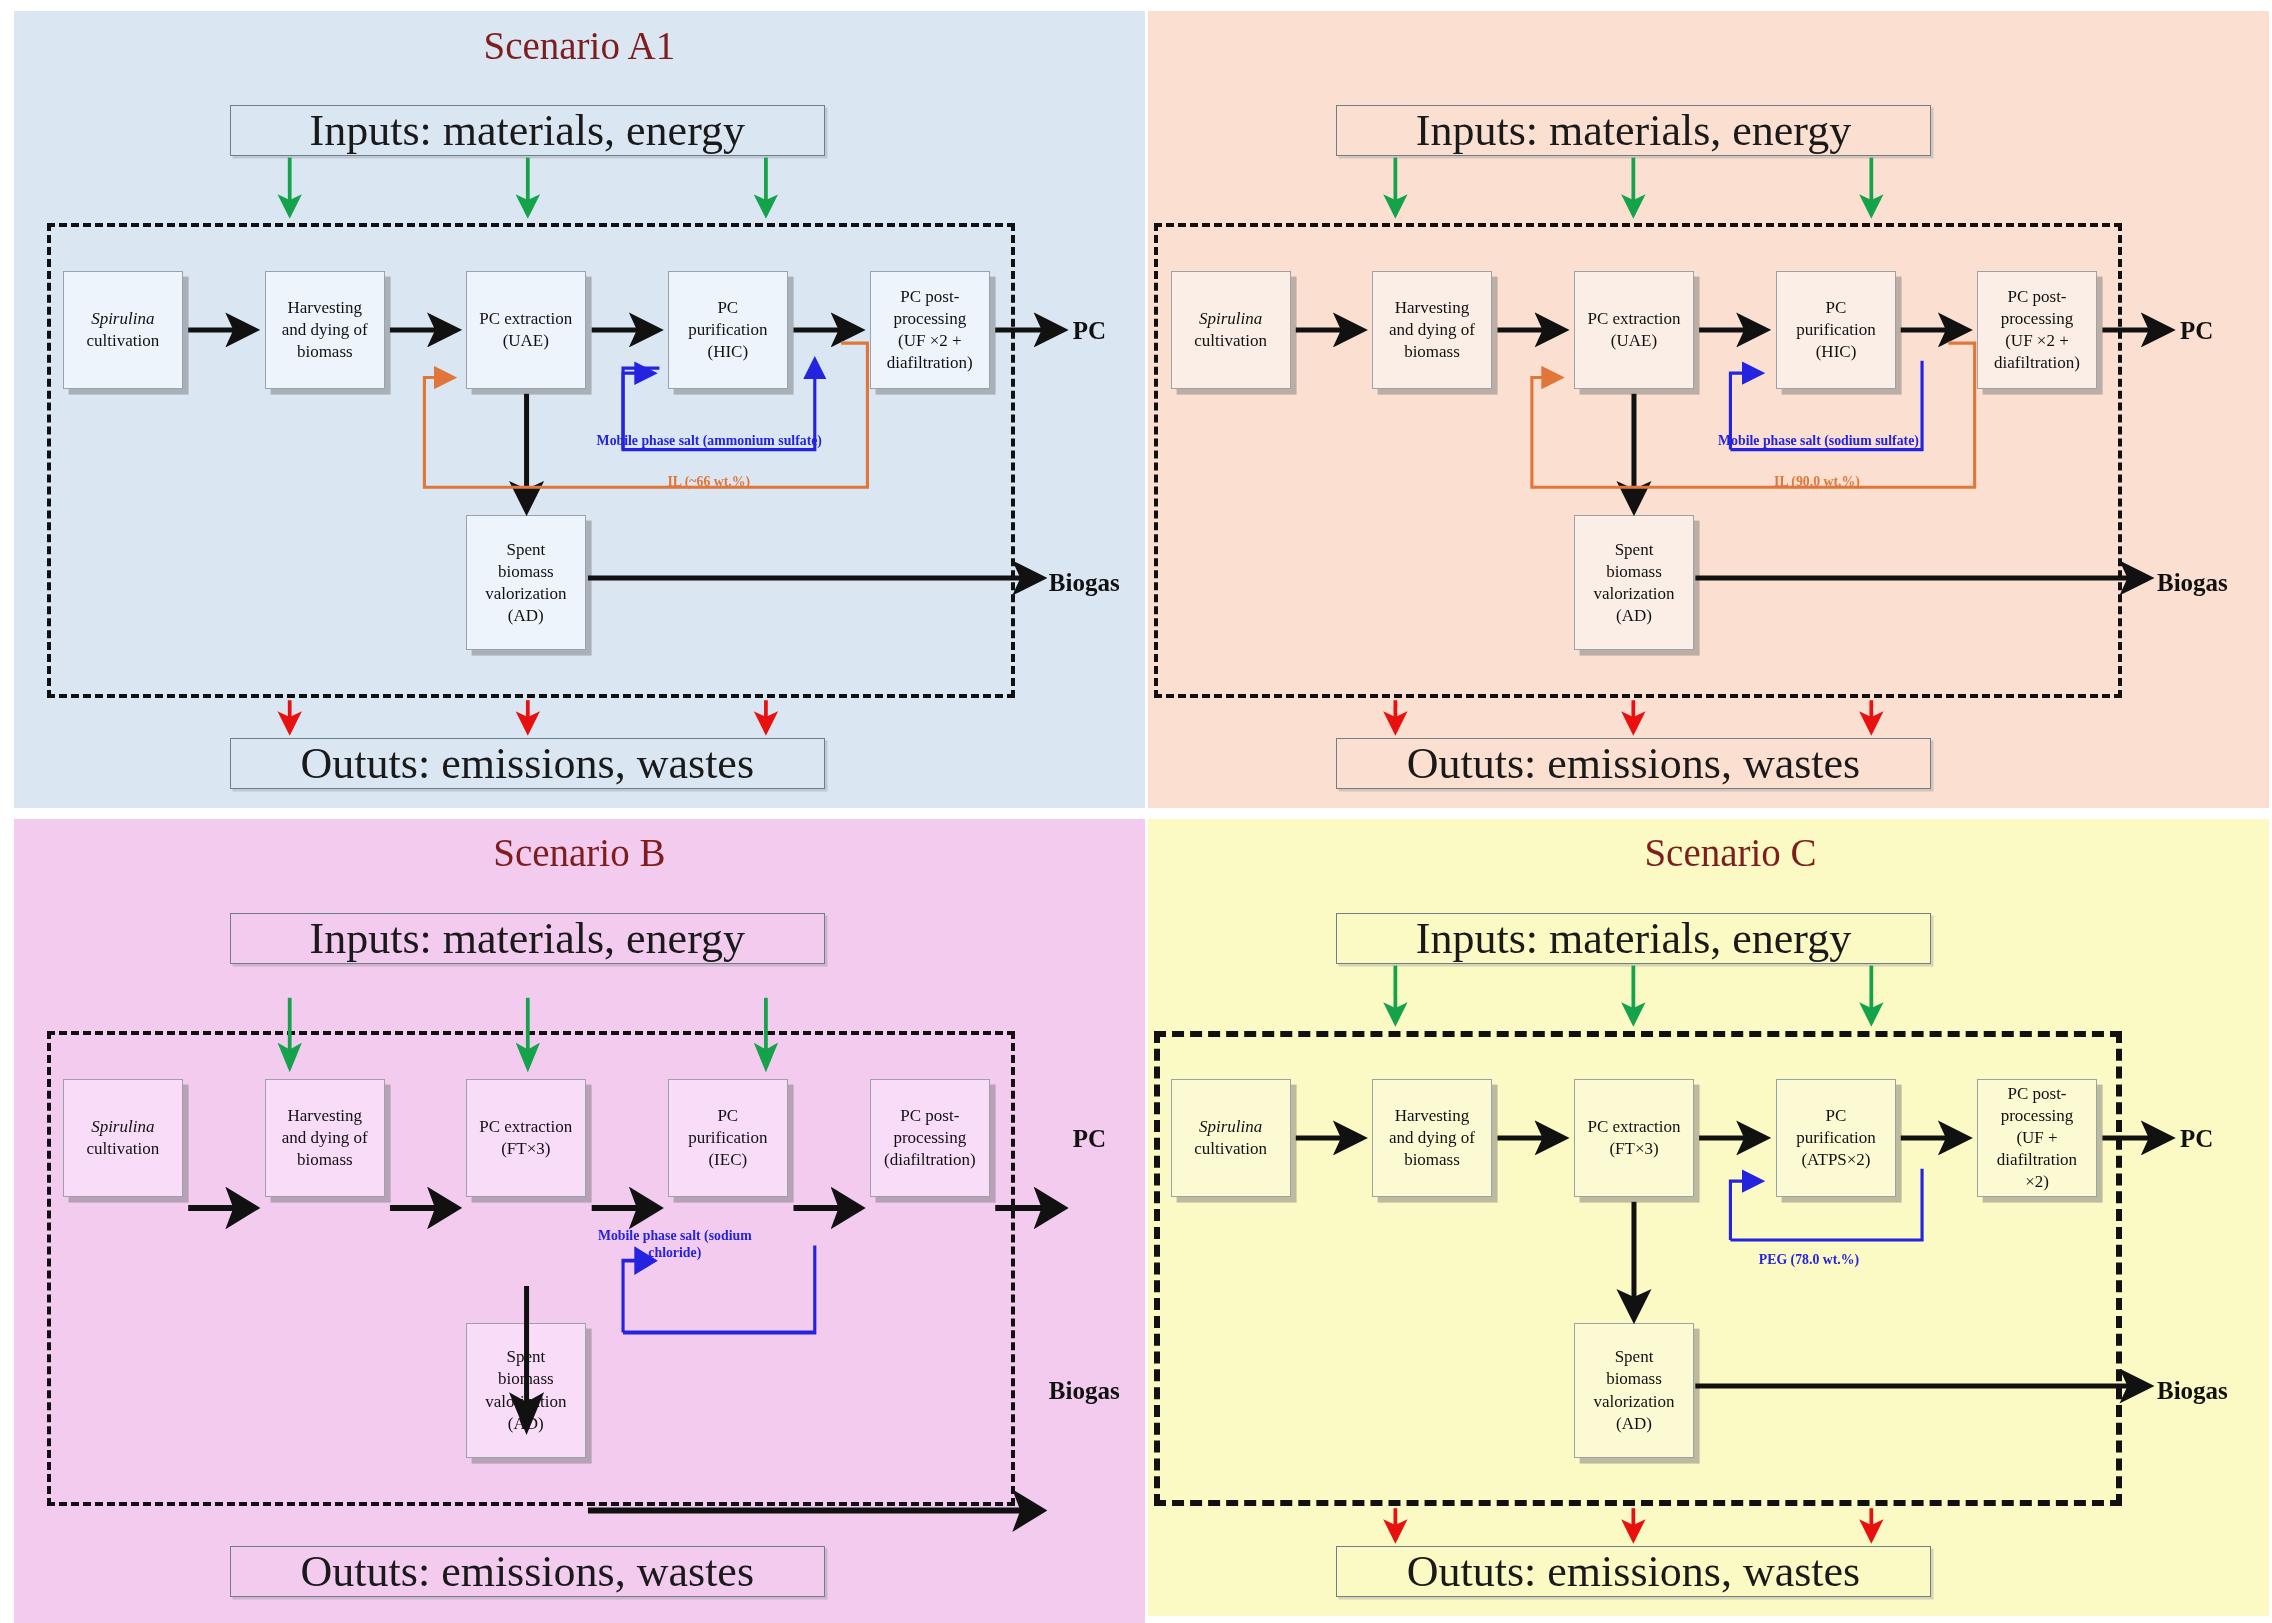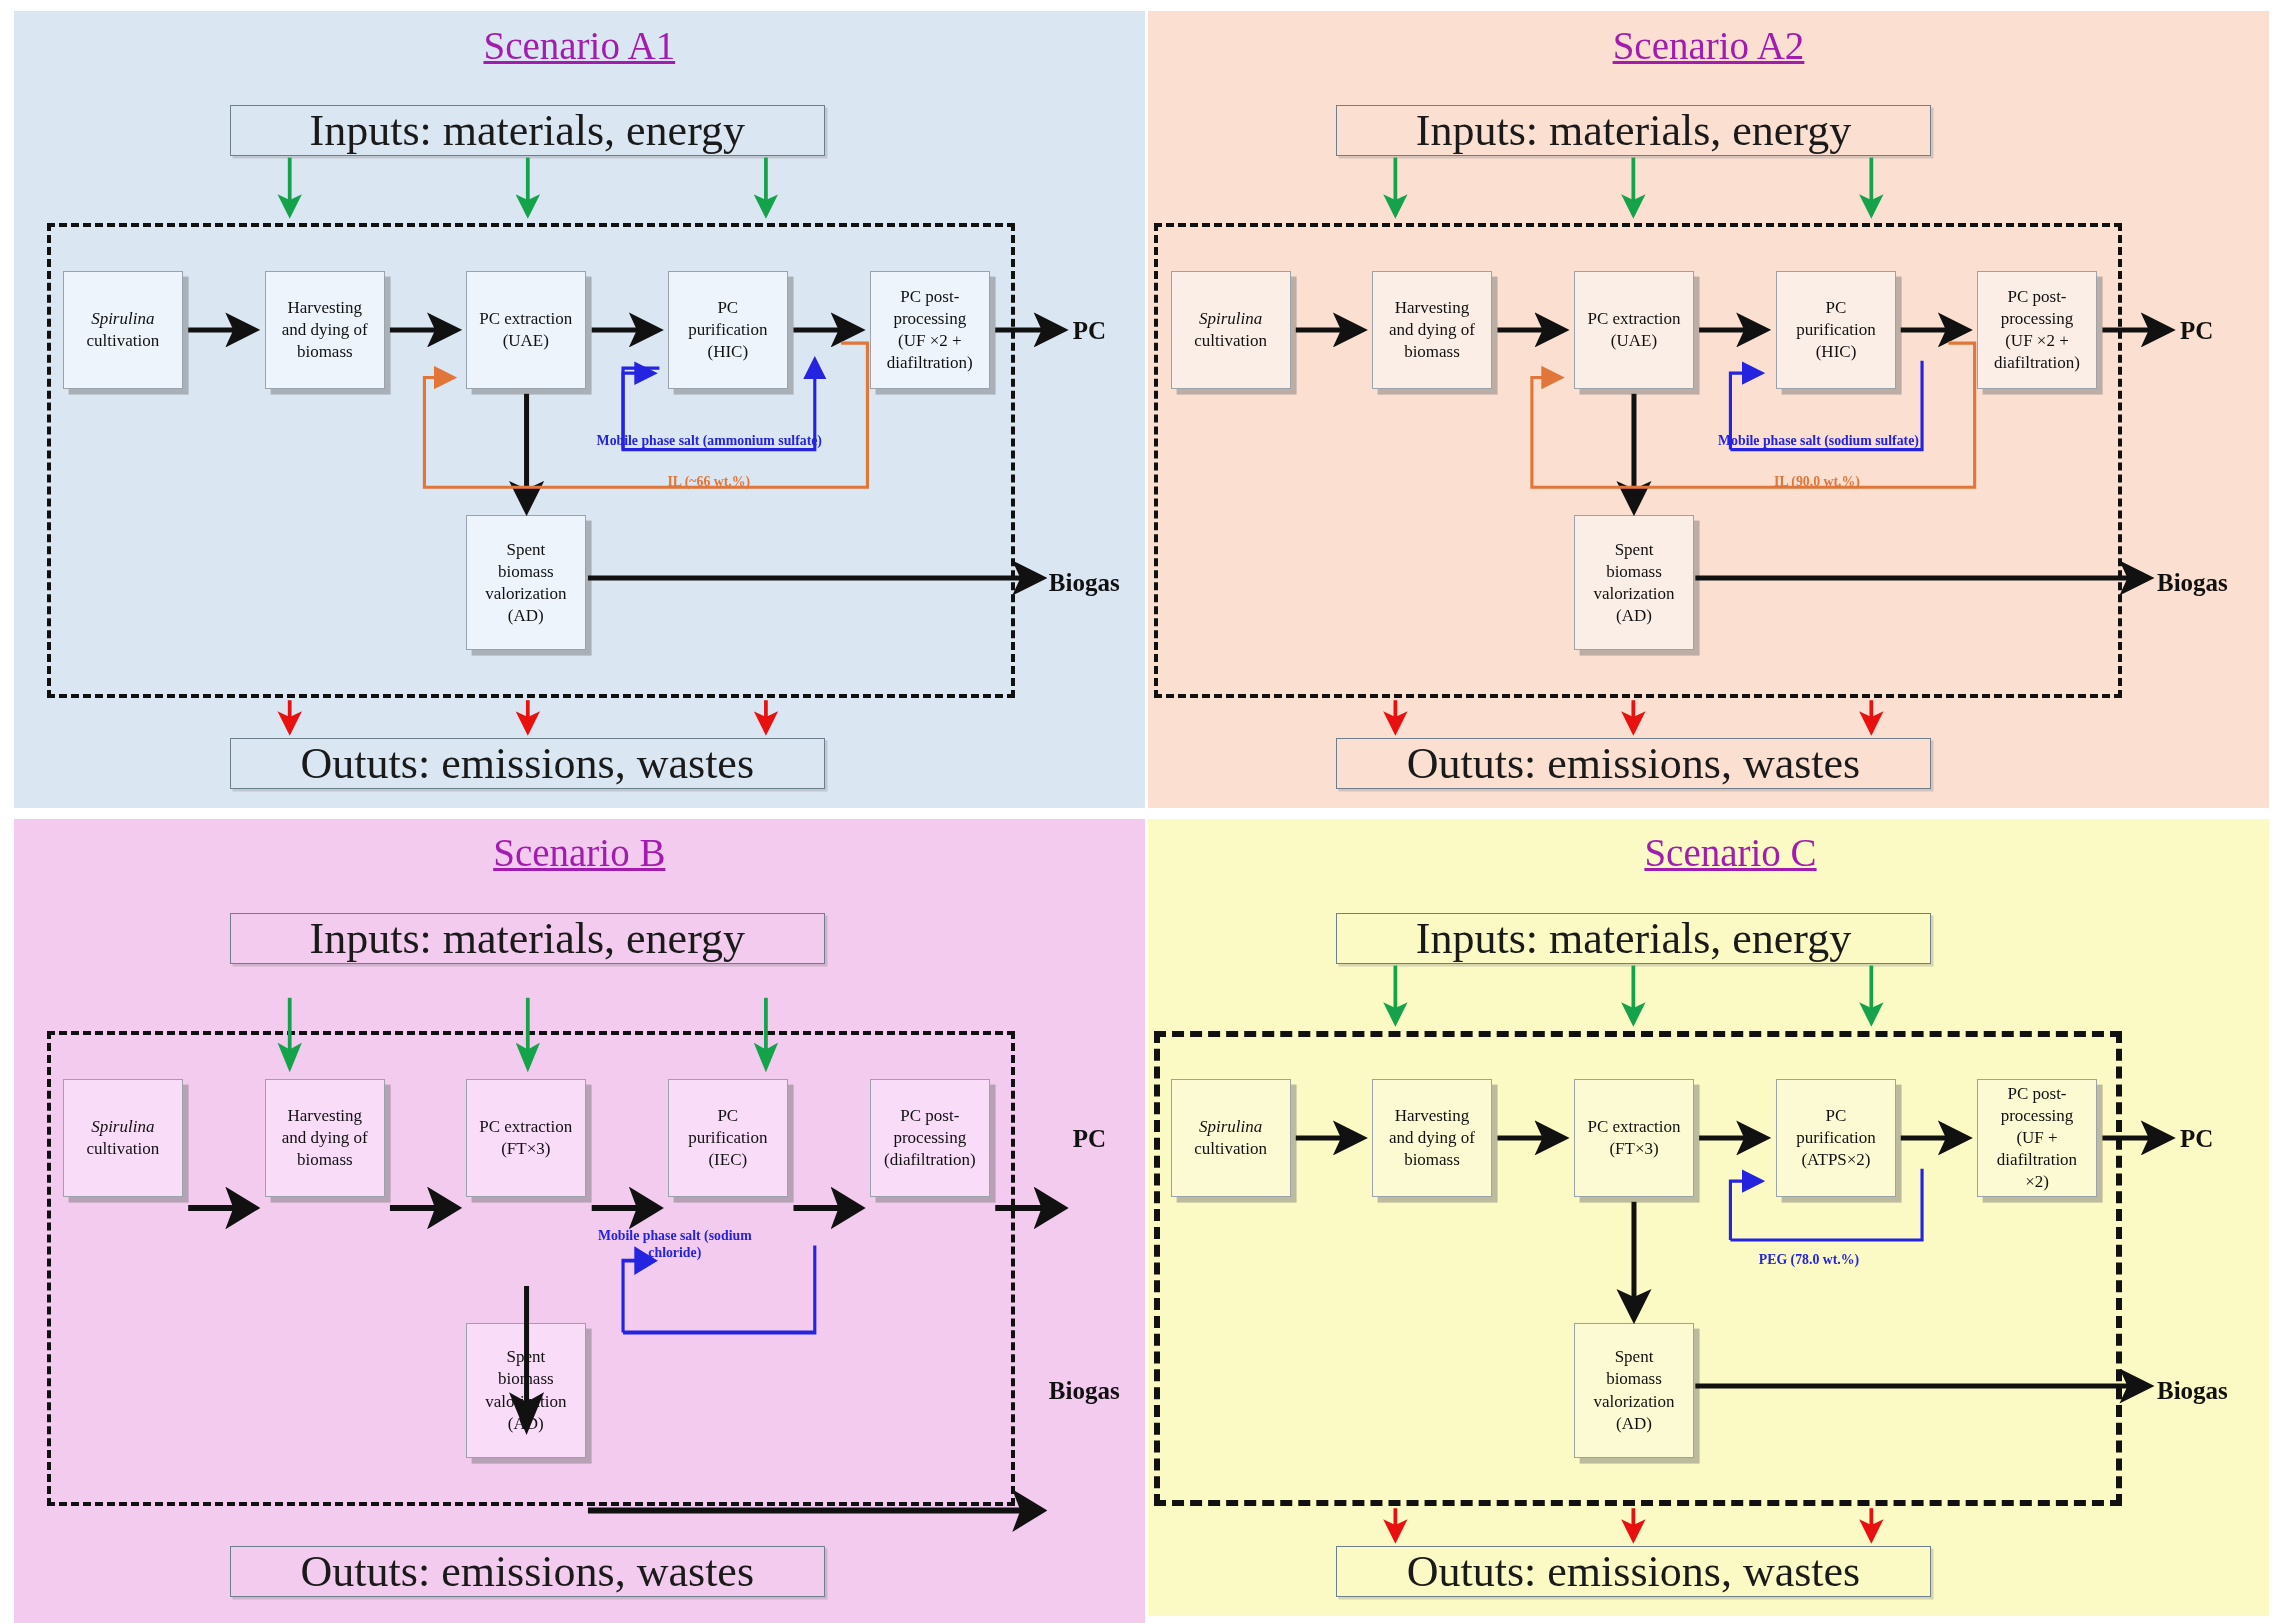--- a/index.html
+++ b/index.html
@@ -19,25 +19,24 @@
   
   .panel {
     position: absolute;
     overflow: hidden;
   }
   .panel-title {
     position: absolute;
     left: 0; right: 0;
     text-align: center;
     font-size: 39px;
-    color: #a21caf;
+    color: #7f1d1d;
     font-family: "Liberation Serif", "DejaVu Serif", serif;
     letter-spacing: 0px;
     white-space: nowrap;
-    text-decoration: underline;
   }
 
   
   .io-bar {
     position: absolute;
     background: transparent;
     border: 1.9px solid #6d7f8c;
     display: flex;
     align-items: center;
     justify-content: center;
@@ -217,21 +216,20 @@
 
       <path d="M1030,570 L972,570 L972,700 L1278,700 L1278,558" stroke="#2323e0" stroke-width="5" fill="none" marker-end="url(#ah-blu-a1)" transform="translate(0,0)"></path>
       <path d="M972,700 L972,578 L1020,578" stroke="#2323e0" stroke-width="5" fill="none" marker-end="url(#ah-blu-a1)"></path>
 
       <path d="M1320,530 L1362,530 L1362,760 L655,760 L655,585 L700,585" stroke="#e0763a" stroke-width="5" fill="none" marker-end="url(#ah-org-a1)"></path>
     </svg>
   </div>
 
   <div class="panel" style="left:1148px; top:11.3px; width:1121px; height:797px; background:#fbe0d2;">
 
-    <div class="panel-title" style="top:11.3px;">Scenario A2</div>
 
     <div class="io-bar" style="left:188px; top:94px; width:595px; height:51px;">Inputs: materials, energy</div>
 
     <div class="boundary" style="left:6.3px; top:212px; width:968px; height:475px;"></div>
 
     <div class="pbox" style="left:22.6px; top:260px; width:120px; height:118px; background:#fbeee6;">
       <span>
         <i>Spirulina</i>
         <span>cultivation</span>
       </span>

